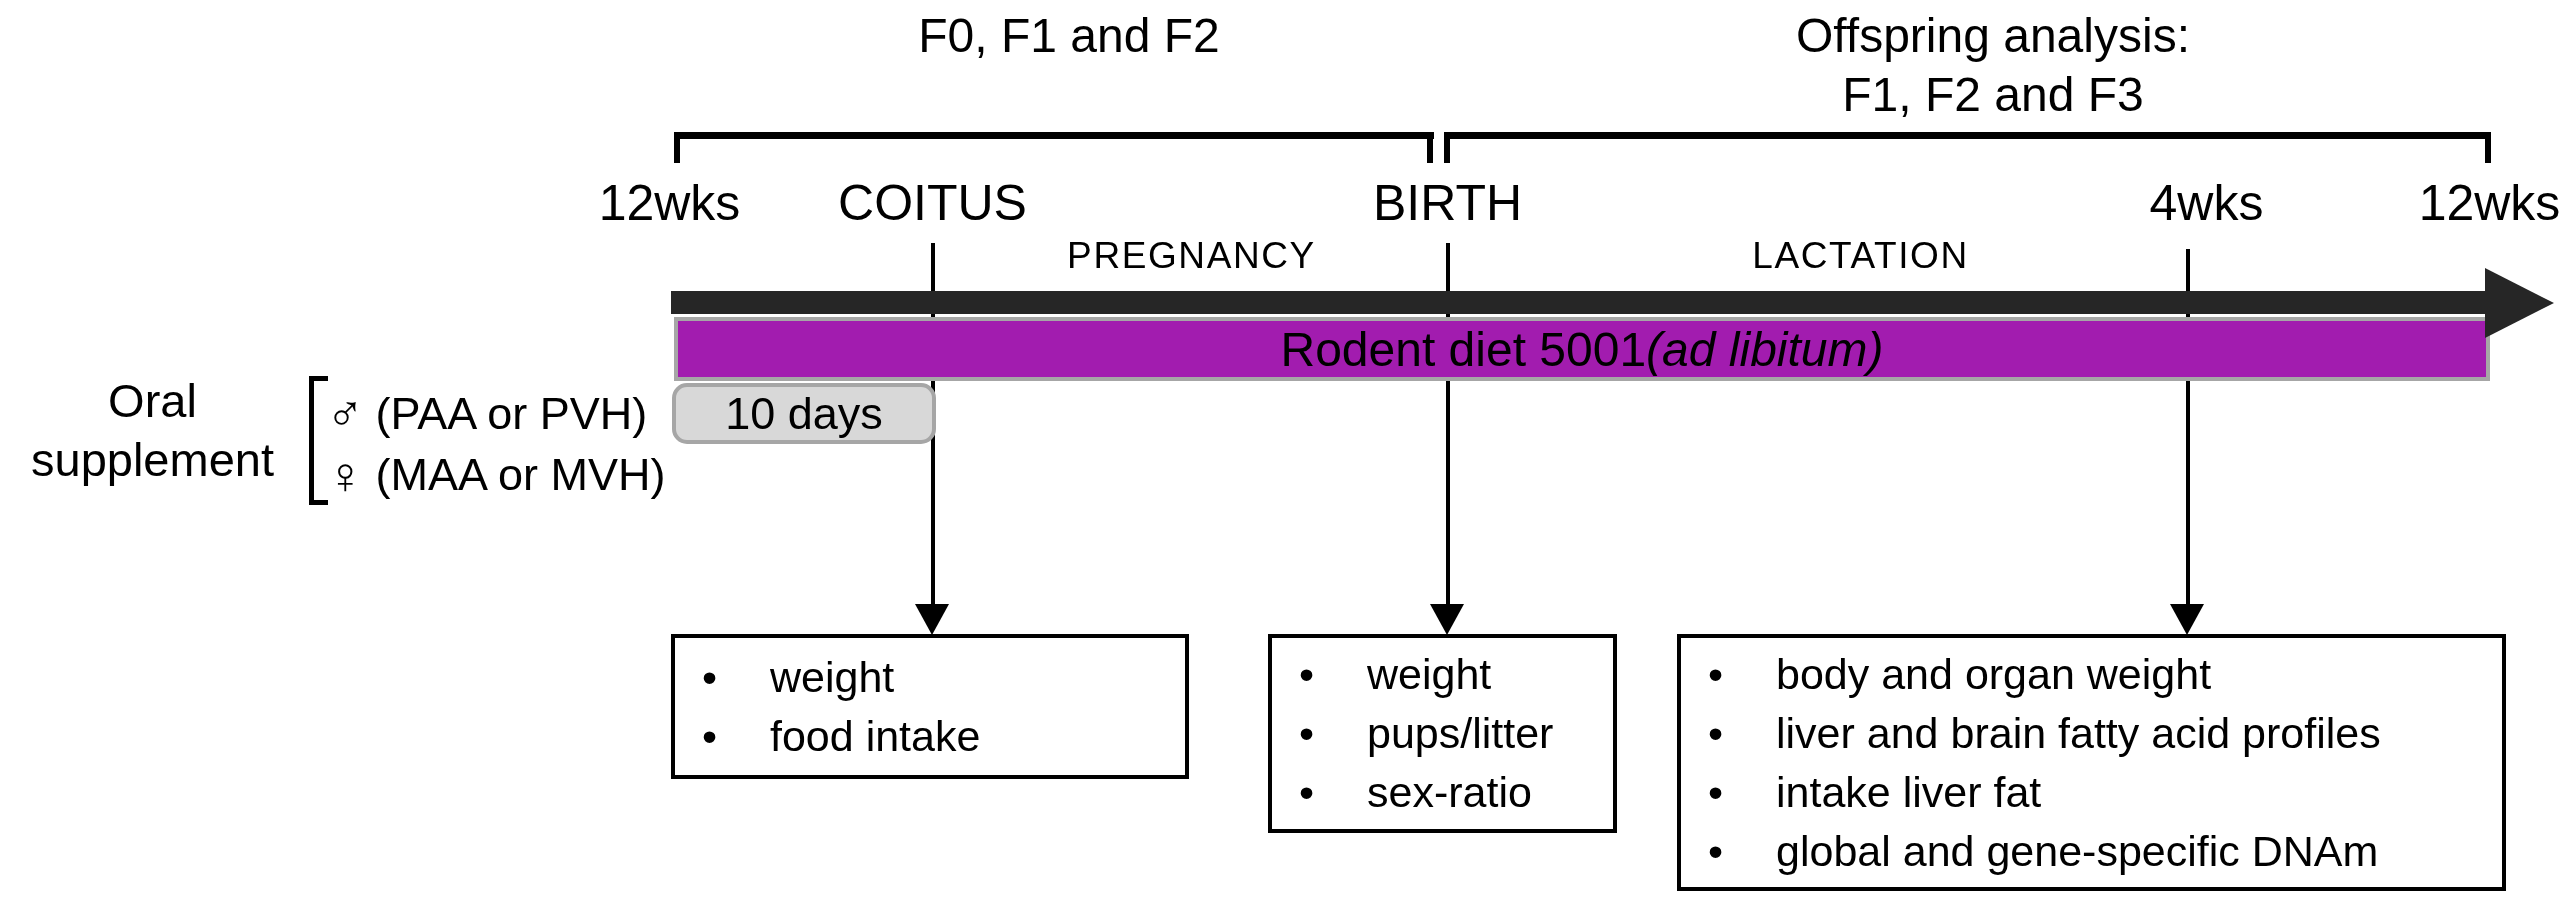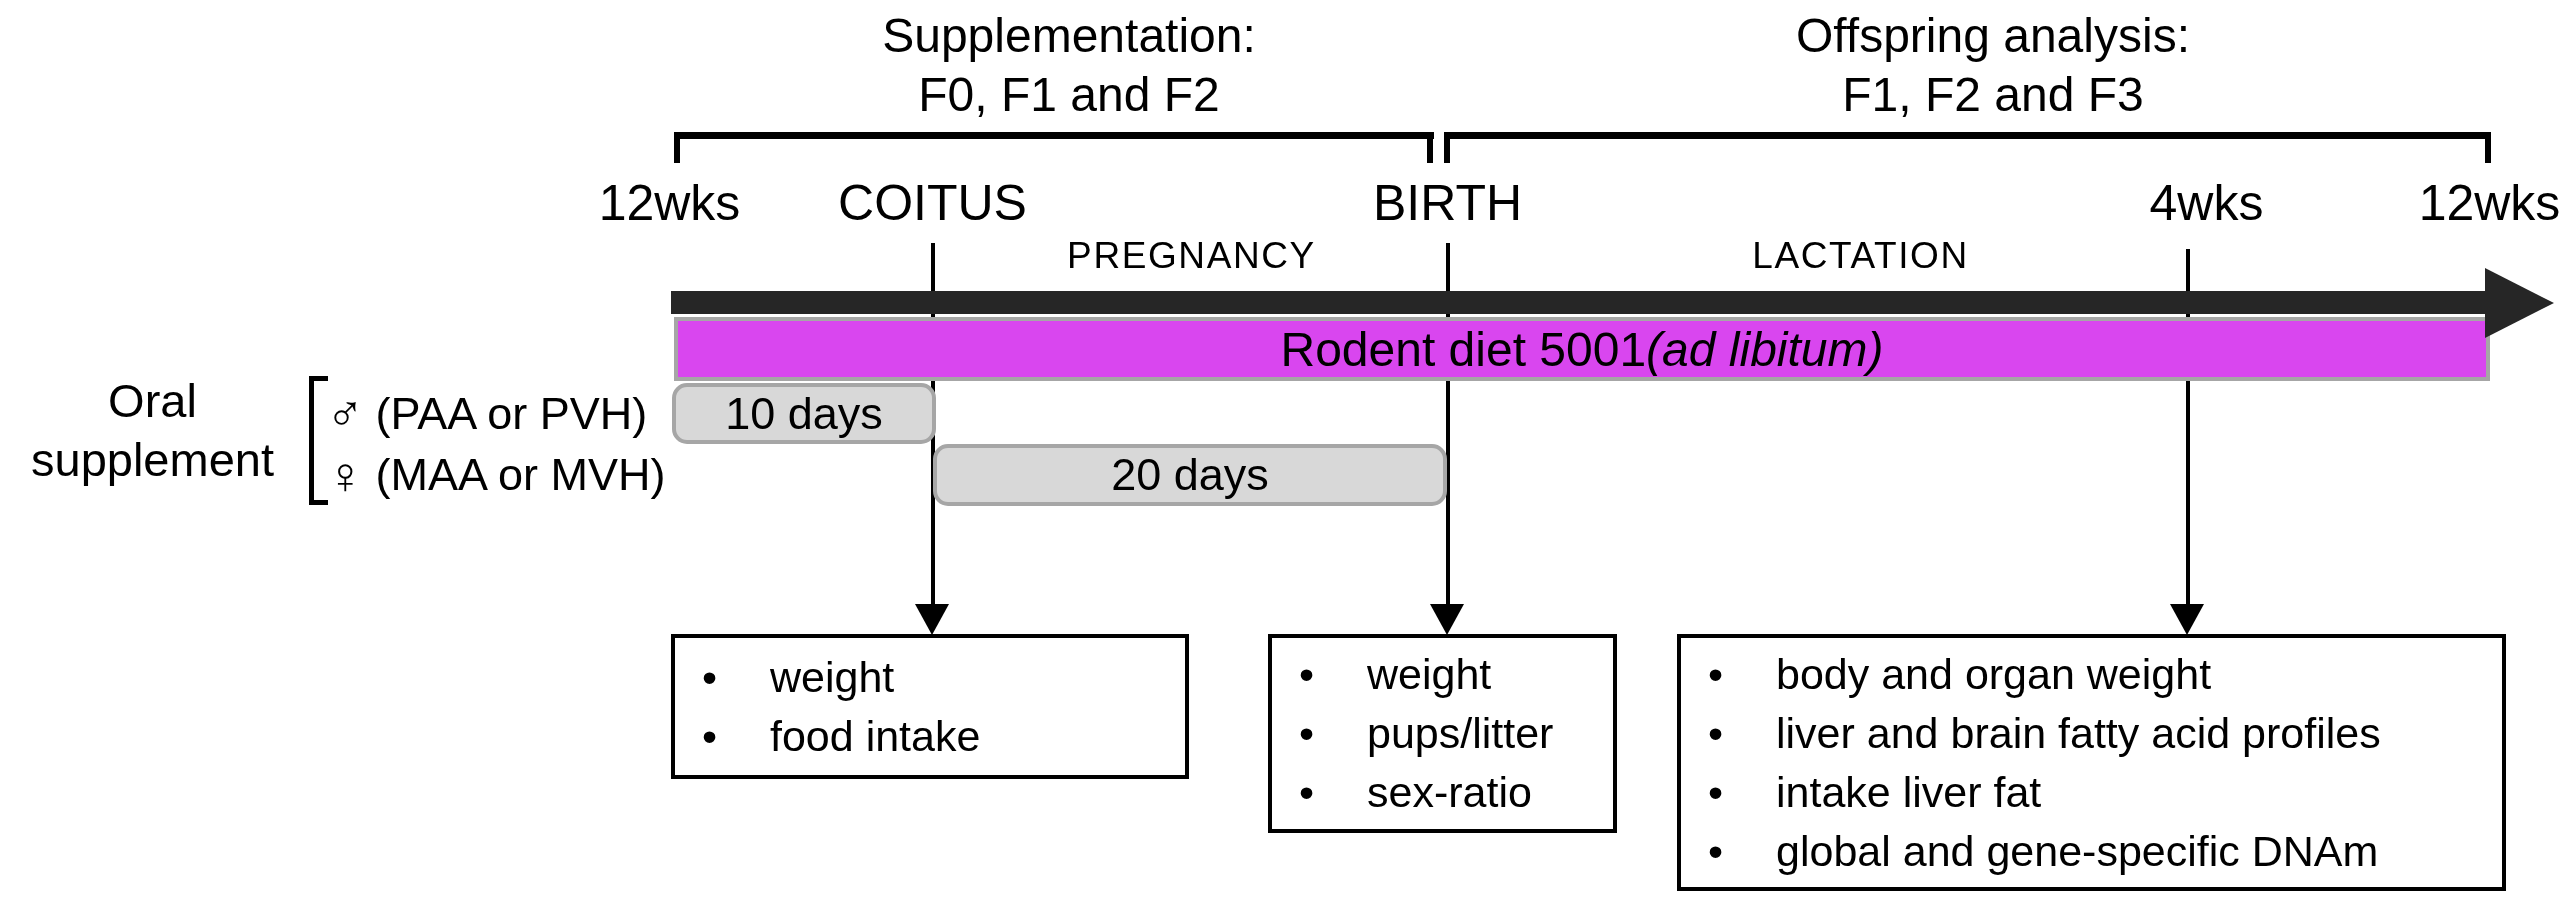--- a/index.html
+++ b/index.html
@@ -46,21 +46,21 @@
     border-left: 69px solid #262626;
   }
 
   
   .bar {
     box-sizing: border-box;
     border: 4.8px solid #a6a6a6;
     display: flex; align-items: center; justify-content: center;
     z-index: 2; white-space: nowrap;
   }
-  .diet-bar { background: #d946ef; font-size: 48px; }
+  .diet-bar { background: #a21caf; font-size: 48px; }
   .diet-italic { font-style: italic; }
   .duration-bar { background: #d8d8d8; font-size: 45px; border-radius: 15px; }
 
   
   .oral-label { text-align: center; font-size: 47px; line-height: 59px; z-index: 1; }
   .sex-row { display: flex; align-items: center; z-index: 1; white-space: nowrap; }
   .sex-symbol { font-size: 51px; line-height: 1; margin-right: 11.3px; }
   .sex-text { font-size: 45px; }
 
   
@@ -74,21 +74,20 @@
   .box-row { display: flex; align-items: baseline; font-size: 43px; line-height: 59px; }
   .box-bullet { flex: 0 0 68px; padding-left: 27px; }
   .box-text { white-space: nowrap; }
 </style>
 </head>
 <body>
 
 <div class="page">
 
   <div class="abs heading" style="left:667px; top:6.4px; width:804px;">
-    <div>Supplementation:</div>
     <div>F0, F1 and F2</div>
   </div>
   <div class="abs heading" style="left:1591px; top:6.4px; width:804px;">
     <div>Offspring analysis:</div>
     <div>F1, F2 and F3</div>
   </div>
 
   <div class="abs bracket-part" style="left:674px; top:132px; width:760px; height:7.2px;"></div>
   <div class="abs bracket-part" style="left:674px; top:132px; width:6.4px; height:31px;"></div>
   <div class="abs bracket-part" style="left:1427px; top:132px; width:6.4px; height:31px;"></div>
@@ -117,23 +116,20 @@
   <div class="abs timeline-bar" style="left:671px; top:291px; width:1814px; height:22.5px;"></div>
   <div class="abs timeline-arrow-tip" style="left:2485px; top:268px;"></div>
 
   <div class="abs bar diet-bar" style="left:674px; top:317px; width:1816px; height:64px;">
     <span>Rodent diet 5001 </span>
     <span class="diet-italic">(ad libitum)</span>
   </div>
 
   <div class="abs bar duration-bar" style="left:672px; top:383px; width:264px; height:61px;">
     <span>10 days</span>
-  </div>
-  <div class="abs bar duration-bar" style="left:933px; top:444px; width:514px; height:62px;">
-    <span>20 days</span>
   </div>
 
   <div class="abs oral-label" style="left:4px; top:371px; width:297px;">
     <div>Oral</div>
     <div>supplement</div>
   </div>
   <div class="abs bracket-part" style="left:309px; top:376px; width:4.8px; height:129px;"></div>
   <div class="abs bracket-part" style="left:309px; top:376px; width:19.3px; height:4.8px;"></div>
   <div class="abs bracket-part" style="left:309px; top:500px; width:19.3px; height:4.8px;"></div>
 

